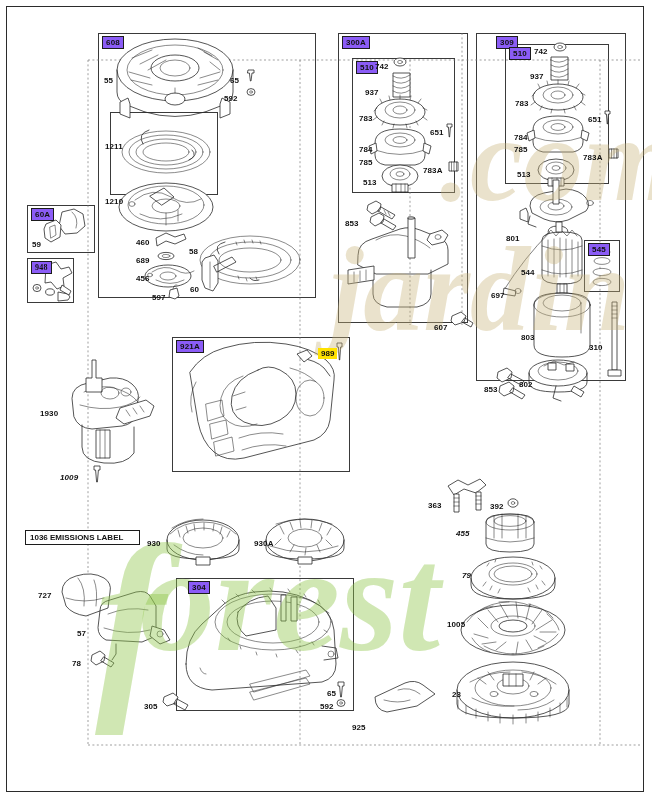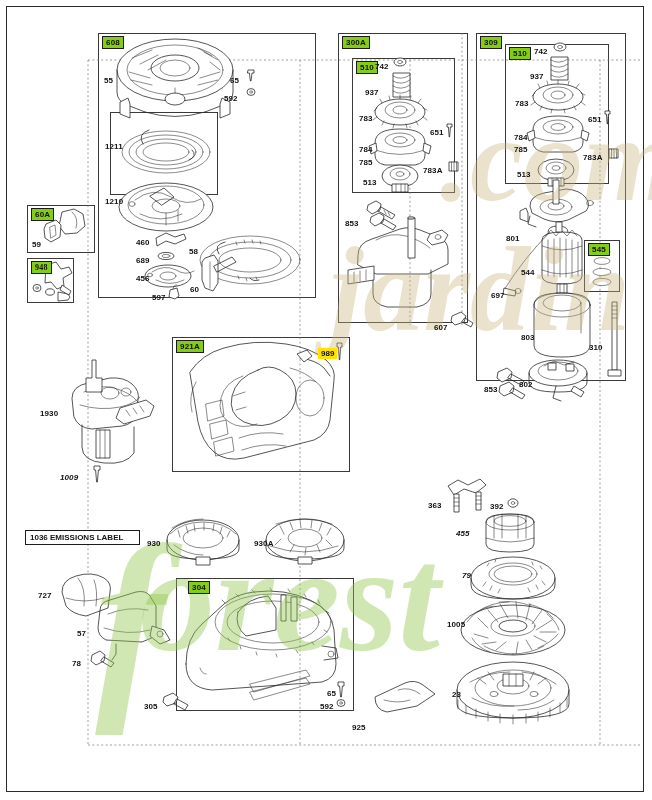--- a/index.html
+++ b/index.html
@@ -48,21 +48,21 @@
   
   .grp{
     position:absolute;
     border:1px solid #3a3a3a;
     box-sizing:border-box;
     background:transparent;
   }
   .tag{
     position:absolute;
     border:1px solid #1c1c1c;
-    background:#84cc16;
+    background:#8b5cf6;
     color:#111;
     font-size:8px;
     font-weight:700;
     letter-spacing:.2px;
     padding:1px 3px 0 3px;
     line-height:10px;
     box-sizing:border-box;
     white-space:nowrap;
     z-index:4;
   }
@@ -496,21 +496,21 @@
 
   <div id="overlay">
       <div class="grp" style="left: 98px; top: 33px; width: 218px; height: 265px;"></div>
       <div class="tag" style="left: 102px; top: 36px;">608</div>
       <div class="grp" style="left: 110px; top: 112px; width: 108px; height: 83px;"></div>
       <div class="grp" style="left: 338px; top: 33px; width: 130px; height: 290px;"></div>
       <div class="tag" style="left: 342px; top: 36px;">300A</div>
       <div class="grp" style="left: 352px; top: 58px; width: 103px; height: 135px;"></div>
       <div class="tag" style="left: 356px; top: 61px;">510</div>
       <div class="grp" style="left: 476px; top: 33px; width: 150px; height: 348px;"></div>
-      <div class="tag" style="left: 480px; top: 36px; text-align: center;">309</div>
+      <div class="tag" style="left: 496px; top: 36px; text-align: center;">309</div>
       <div class="grp" style="left: 505px; top: 44px; width: 104px; height: 140px;"></div>
       <div class="tag" style="left: 509px; top: 47px;">510</div>
       <div class="grp" style="left: 27px; top: 205px; width: 68px; height: 48px;"></div>
       <div class="tag" style="left: 31px; top: 208px;">60A</div>
       <div class="grp" style="left: 27px; top: 258px; width: 47px; height: 45px;"></div>
       <div class="tag" style="left: 31px; top: 261px; font-family: Liberation Serif, serif;">948</div>
       <div class="grp" style="left: 172px; top: 337px; width: 178px; height: 135px;"></div>
       <div class="tag" style="left: 176px; top: 340px;">921A</div>
       <div class="grp" style="left: 176px; top: 578px; width: 178px; height: 133px;"></div>
       <div class="tag" style="left: 188px; top: 581px;">304</div>

